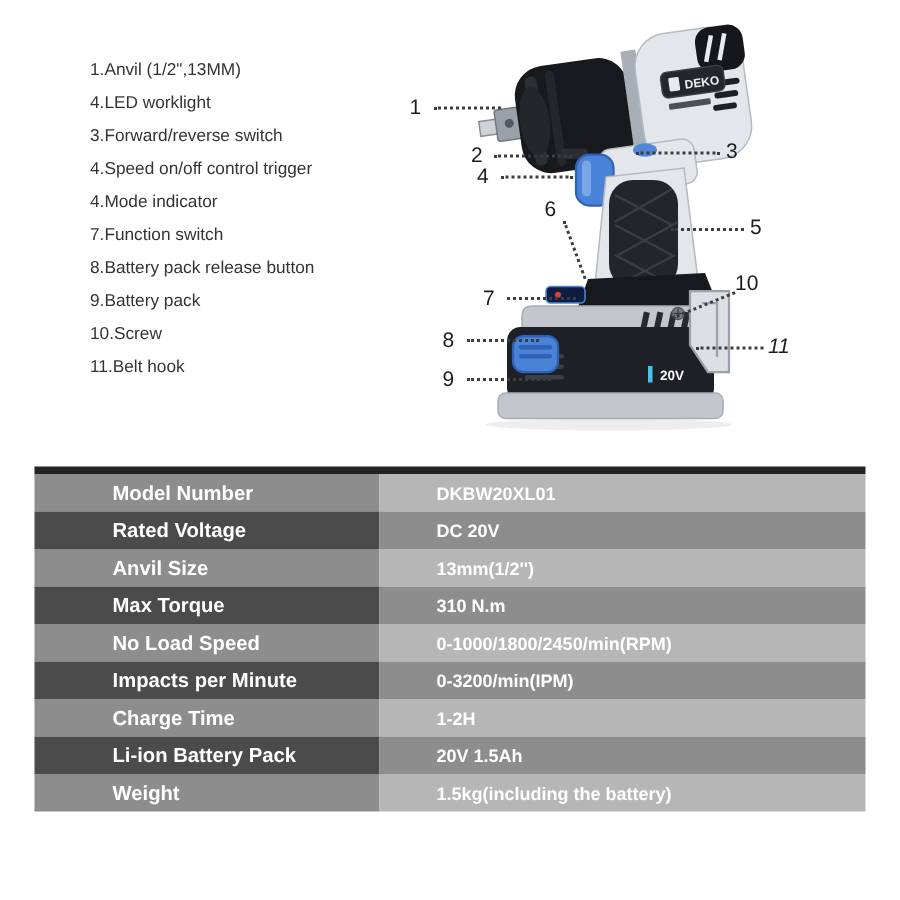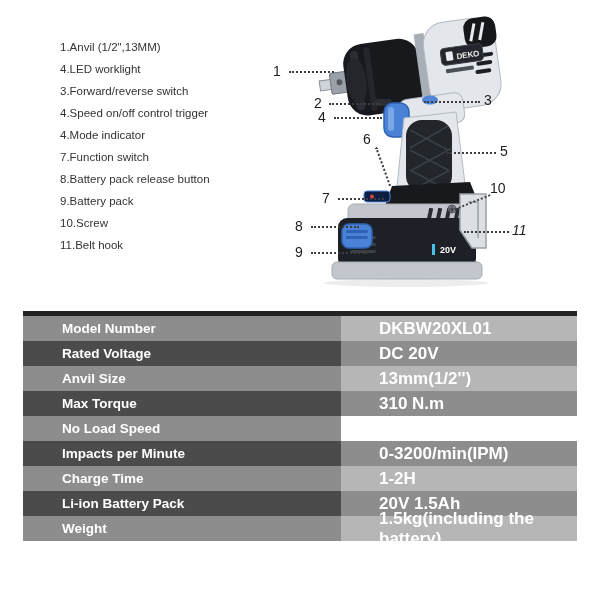--- a/index.html
+++ b/index.html
@@ -13,24 +13,24 @@
   
   .figure{position:absolute;left:0;top:0;width:600px;height:305px;}
   .figure svg{position:absolute;left:0;top:0;}
   .co-num{position:absolute;font-size:14px;color:#1c1c1c;line-height:14px;}
   .co-line{position:absolute;height:0;border-top:2px dotted #3d3d3d;transform-origin:0 0;}
 
   
   .spec-table{position:absolute;left:23px;top:311px;width:554px;}
   .spec-topbar{height:5px;background:#232323;}
   .spec-row{display:flex;height:25px;}
-  .spec-label{width:318px;display:flex;align-items:center;box-sizing:border-box;
-              padding-left:39px;font-size:13.5px;font-weight:bold;color:#fff;}
+  .spec-label{width:230px;display:flex;align-items:center;box-sizing:border-box;
+              padding-left:52px;font-size:13.5px;font-weight:bold;color:#fff;}
   .spec-value{flex:1;display:flex;align-items:center;box-sizing:border-box;
-              padding-left:38px;font-size:17px;font-weight:bold;color:#fff;}
+              padding-left:38px;font-size:12px;font-weight:bold;color:#fff;}
   .spec-rows .spec-row:nth-child(odd)  .spec-label{background:#8d8d8d;}
   .spec-rows .spec-row:nth-child(odd)  .spec-value{background:#b6b6b6;}
   .spec-rows .spec-row:nth-child(even) .spec-label{background:#4b4b4b;}
   .spec-rows .spec-row:nth-child(even) .spec-value{background:#8d8d8d;}
 </style>
 </head>
 <body>
 
 <div class="page">
 
@@ -180,20 +180,21 @@
           <div class="spec-value">13mm(1/2'')</div>
         </div>
 
         <div class="spec-row">
           <div class="spec-label">Max Torque</div>
           <div class="spec-value">310 N.m</div>
         </div>
 
         <div class="spec-row">
           <div class="spec-label">No Load Speed</div>
+          <div class="spec-value">0-1000/1800/2450/min(RPM)</div>
         </div>
 
         <div class="spec-row">
           <div class="spec-label">Impacts per Minute</div>
           <div class="spec-value">0-3200/min(IPM)</div>
         </div>
 
         <div class="spec-row">
           <div class="spec-label">Charge Time</div>
           <div class="spec-value">1-2H</div>

